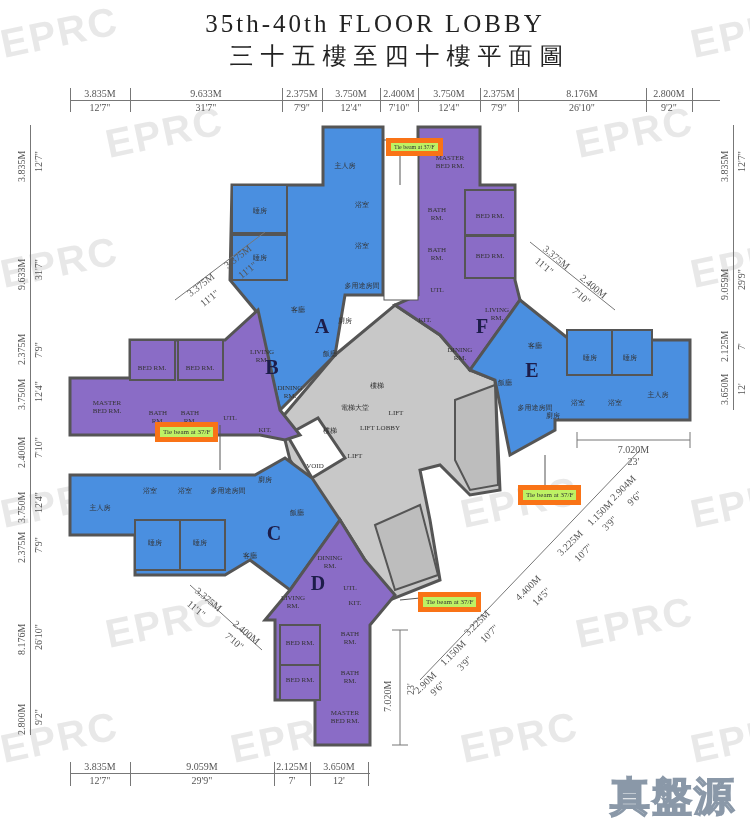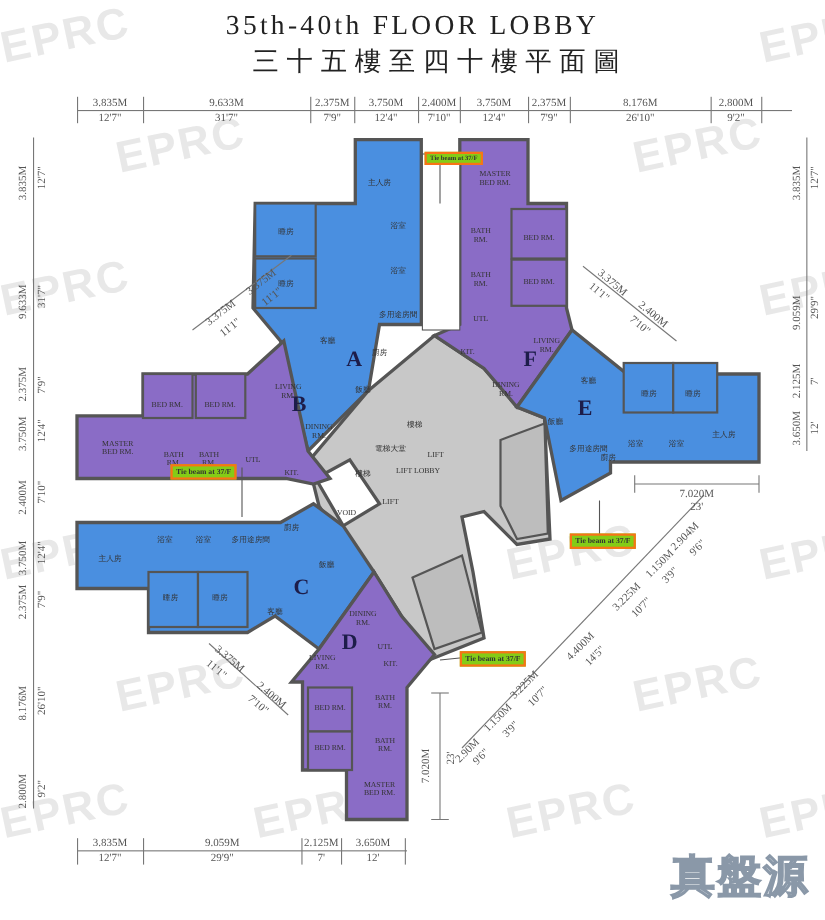--- a/index.html
+++ b/index.html
@@ -7,21 +7,21 @@
          font-family:"Liberation Serif", serif; color:#222; }
   .title1 { position:absolute; top:10px; left:0; width:750px; text-align:center; font-size:25px; letter-spacing:3px; color:#222; }
   .title2 { position:absolute; top:40px; left:0; width:750px; text-align:center; font-size:24px; letter-spacing:7px; color:#222;margin-left:25px; }
   .dim { position:absolute; font-size:10px; color:#555; text-align:center; line-height:12px; }
   .dimline { position:absolute; background:#777; }
   .vlab { position:absolute; font-size:10px; color:#555; transform:rotate(-90deg); transform-origin:left top; white-space:nowrap; line-height:11px; }
   .dlab { position:absolute; font-size:10px; color:#555; white-space:nowrap; line-height:11px; transform-origin:left top; }
   svg.plan { position:absolute; left:0; top:0; }
   .rm { font-family:"Liberation Serif", serif; font-size:7px; fill:#333; text-anchor:middle; }
   .unit { font-family:"Liberation Serif", serif; font-size:20px; font-weight:bold; fill:#1d1d4a; text-anchor:middle; }
-  .note { position:absolute; font-size:7px; border:2px solid #f97316; background:#84cc16; padding:1px 3px; color:#333; white-space:nowrap;font-weight:bold; }
+  .note { position:absolute; font-size:7px; border:5px solid #f97316; background:#bef264; padding:1px 3px; color:#333; white-space:nowrap; }
   .wm { position:absolute; font-family:"Liberation Sans", sans-serif; font-weight:bold; color:rgba(150,150,150,0.22); font-size:40px; letter-spacing:2px; transform:rotate(-12deg); pointer-events:none; }
   .brand { position:absolute; right:14px; bottom:12px; font-family:"DejaVu Sans", sans-serif; font-size:40px; font-weight:bold; color:#eef2f6; -webkit-text-stroke:1.5px #8a98a8; letter-spacing:2px;text-align:right; }
 </style>
 </head>
 <body>
 
 <div class="title1">35th-40th FLOOR LOBBY</div>
 <div class="title2">三十五樓至四十樓平面圖</div>
 
 <div class="wm" style="left:105px;top:110px;">EPRC</div>

